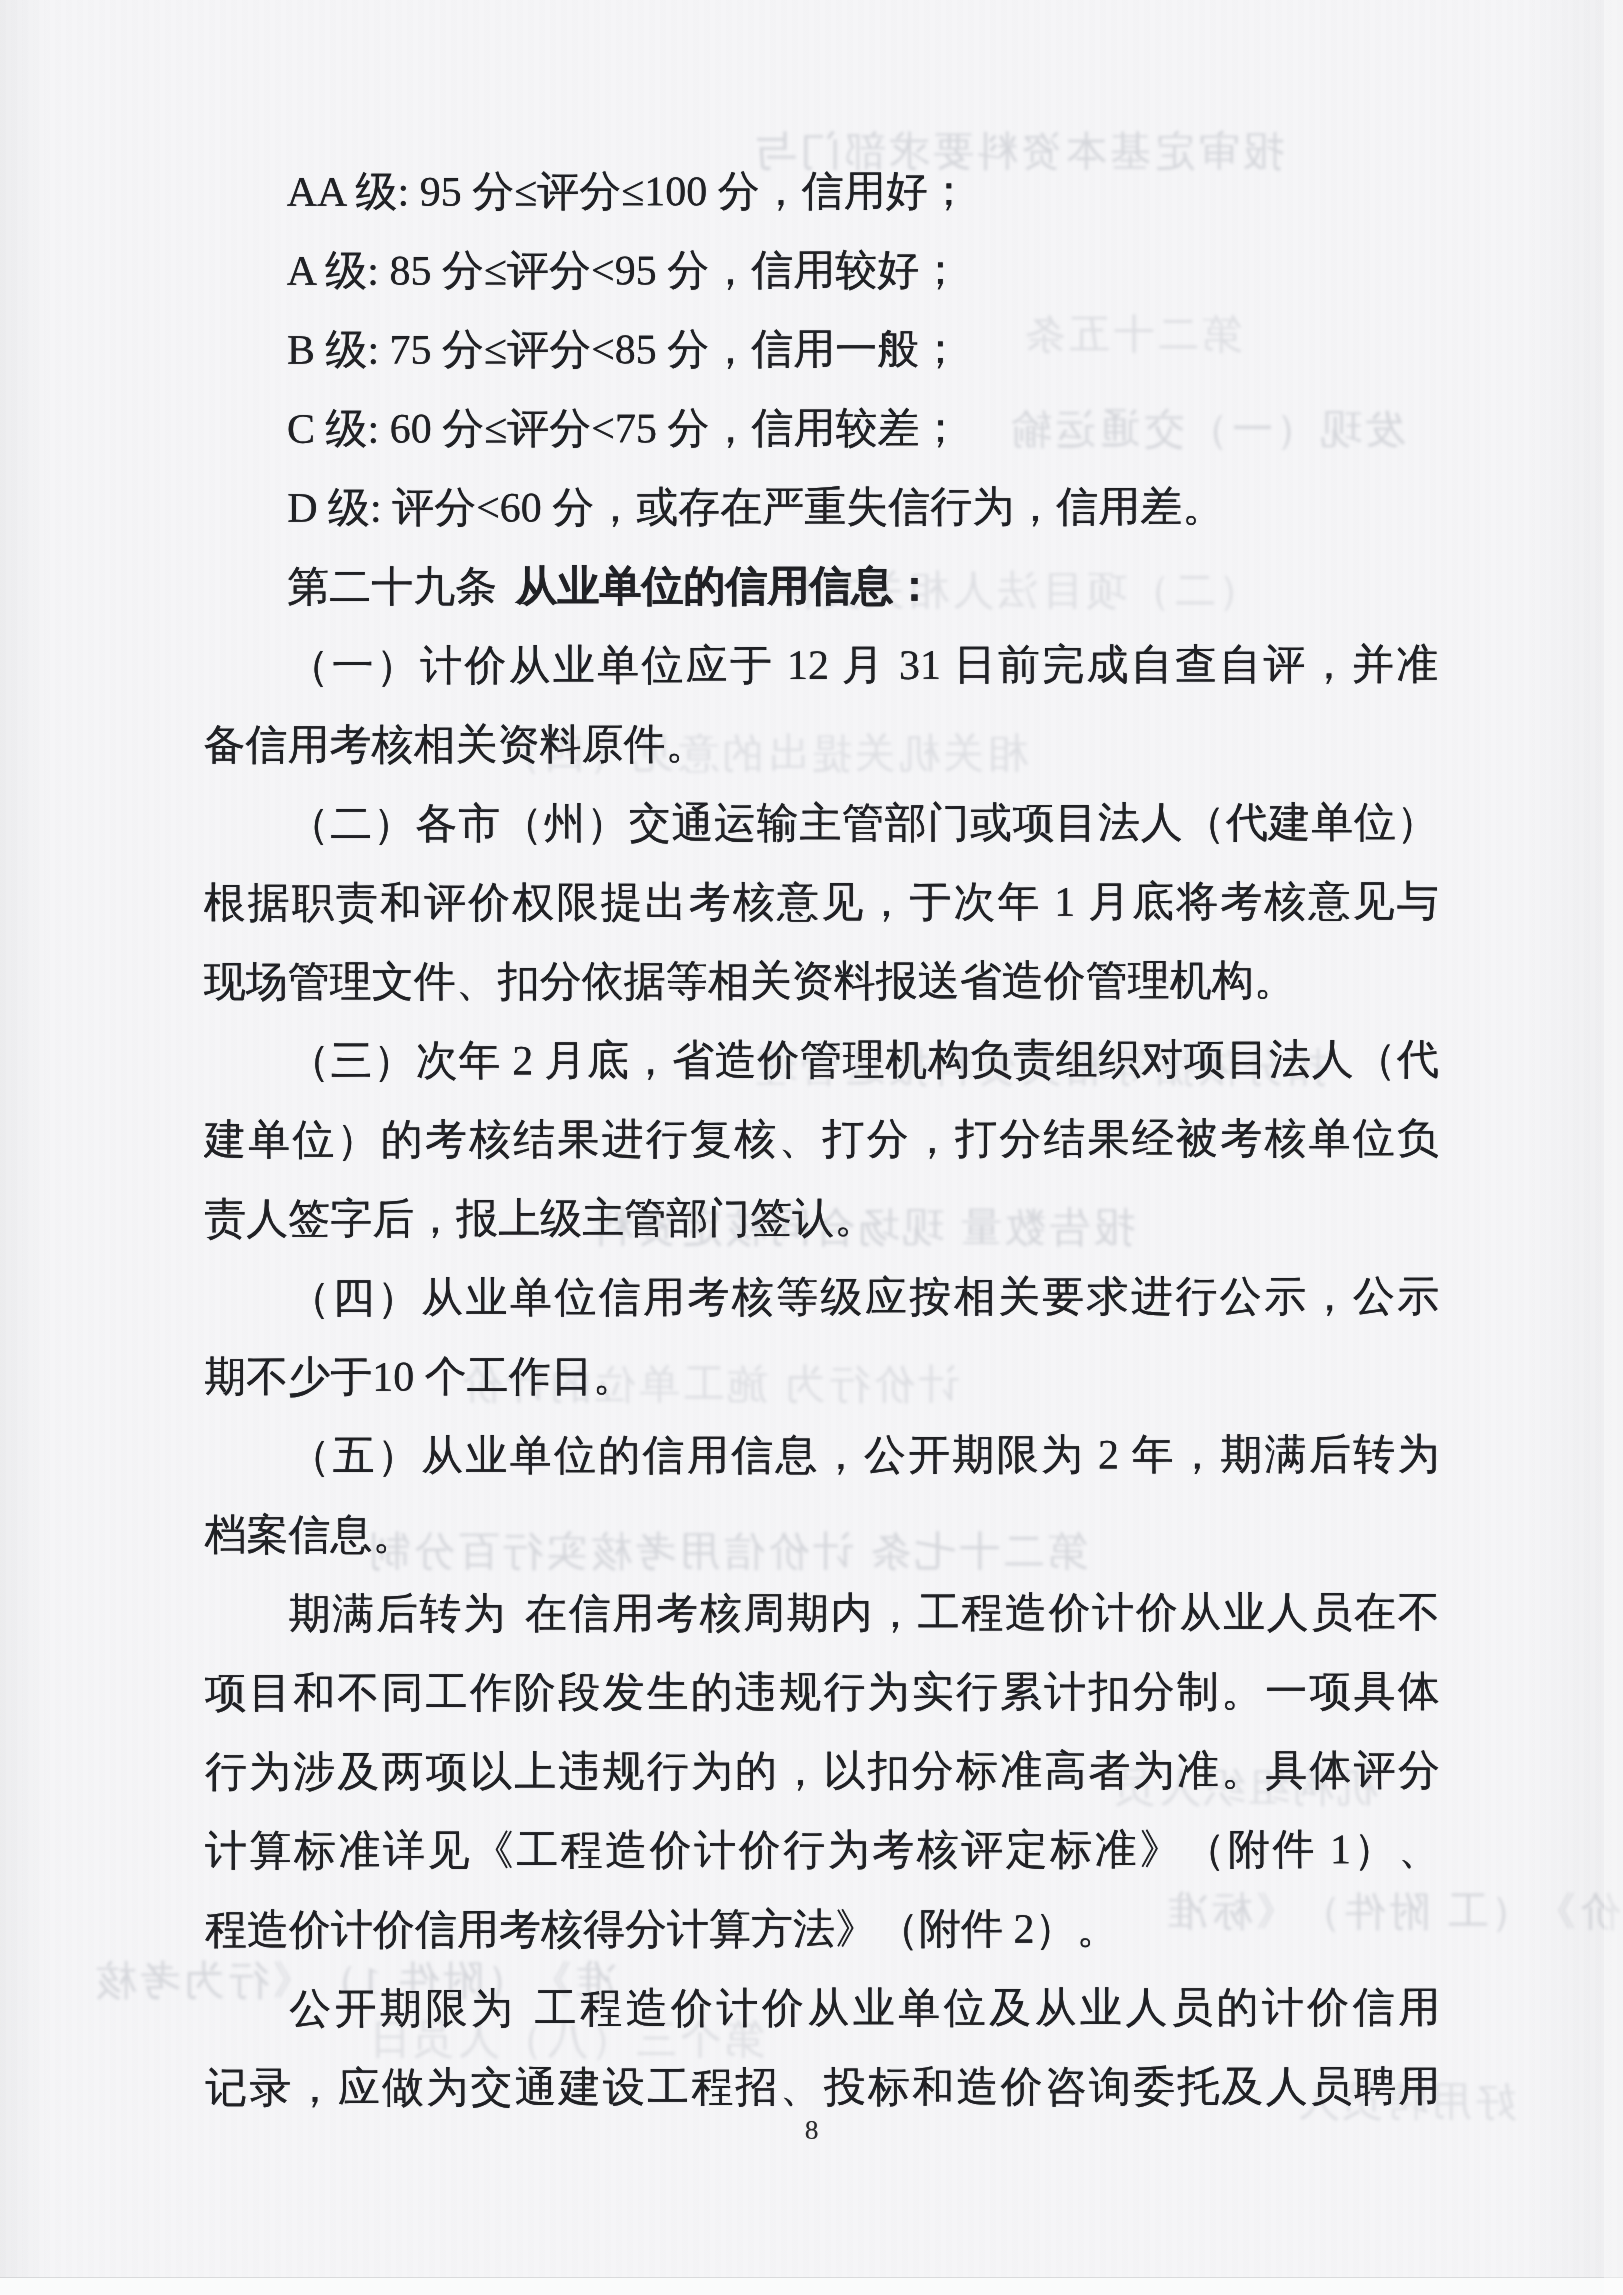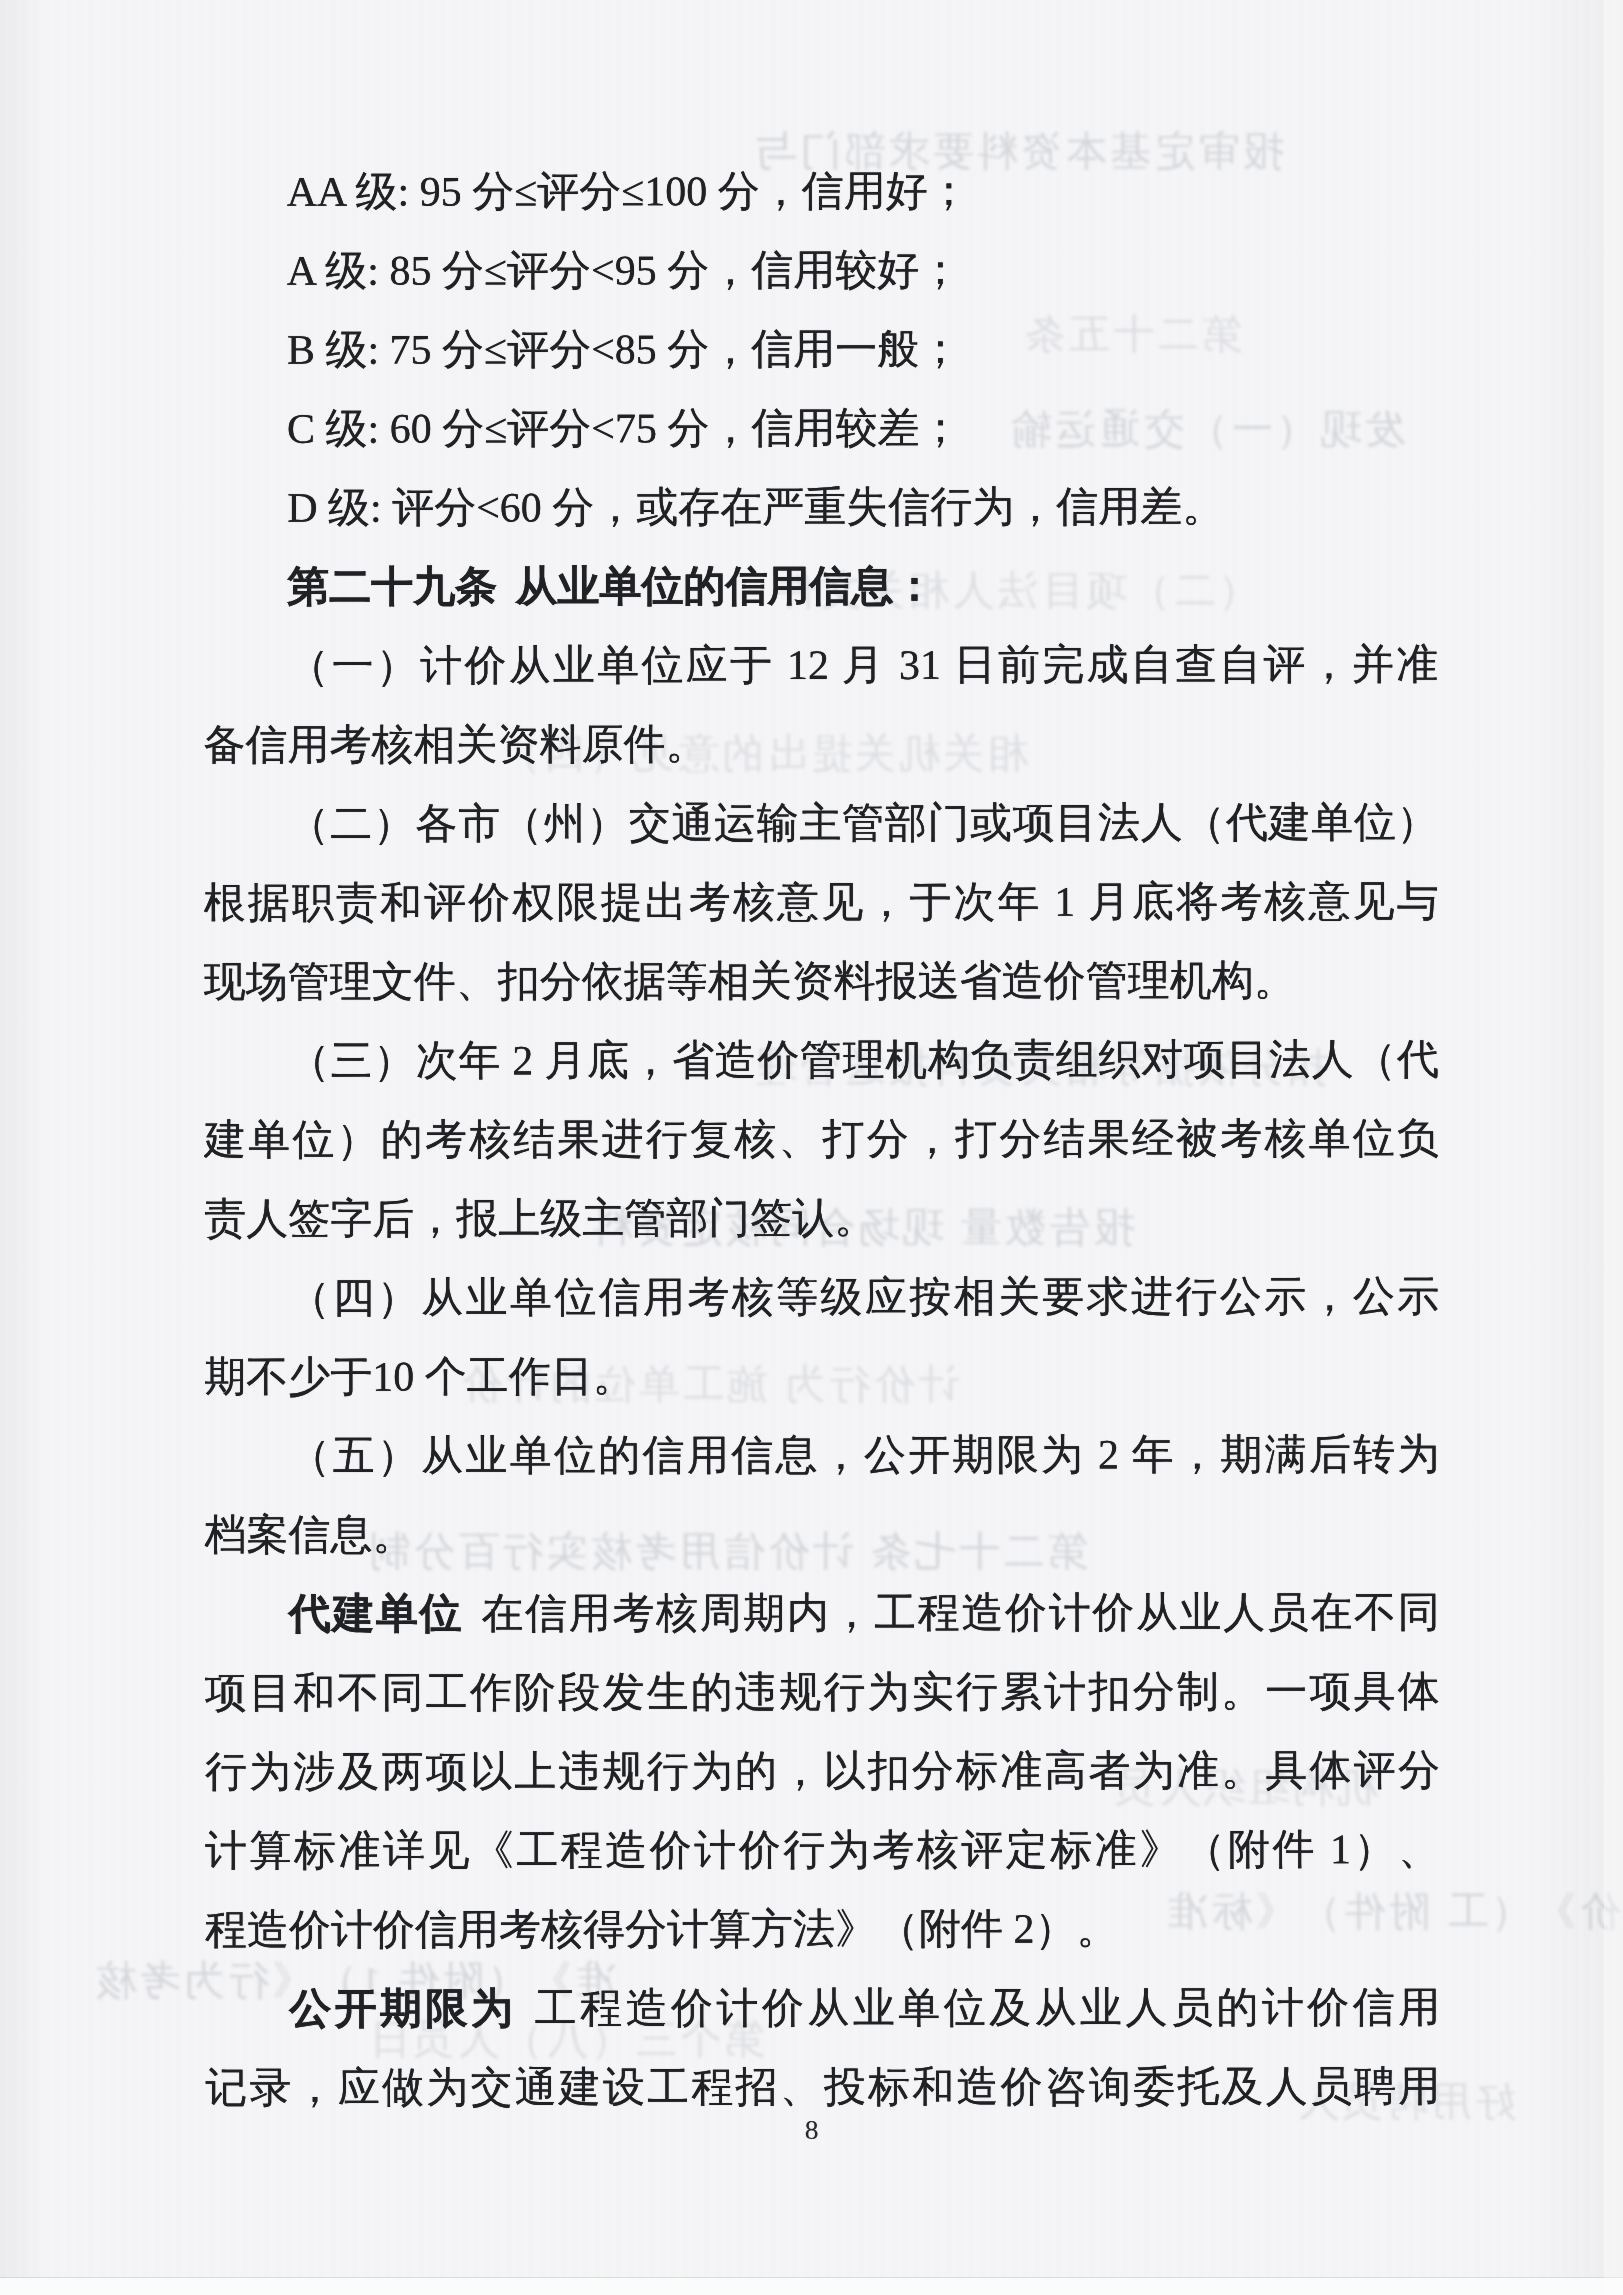--- a/index.html
+++ b/index.html
@@ -21,21 +21,21 @@
     font-size:42px;
   }
   .ln{
     height:79px;line-height:79px;
     text-shadow:0 0 1px rgba(32,33,37,.5), 0 0 0.3px rgba(32,33,37,.75);
     overflow:hidden;
   }
   .idt{padding-left:84px;}
   .j{text-align:justify;text-align-last:justify;}
   .b{font-weight:700;}
-  .hd{font-weight:700;margin-right:18.3px;}
+  .hd{font-weight:400;margin-right:18.3px;}
   .pagenum{
     position:absolute;left:0;top:2110px;width:100%;height:39px;line-height:39px;
     text-align:center;font-size:27.5px;color:#2a2b2e;
     text-shadow:0 0 0.7px rgba(40,40,45,.5);
   }
   
   .bleed{
     position:absolute;white-space:nowrap;
     transform:scaleX(-1);
     color:#8e939e;opacity:.30;
@@ -87,21 +87,21 @@
     <div class="ln">现场管理文件、扣分依据等相关资料报送省造价管理机构。</div>
     <div class="ln idt j">（三）次年 2 月底，省造价管理机构负责组织对项目法人（代</div>
     <div class="ln j">建单位）的考核结果进行复核、打分，打分结果经被考核单位负</div>
     <div class="ln">责人签字后，报上级主管部门签认。</div>
     <div class="ln idt j">（四）从业单位信用考核等级应按相关要求进行公示，公示</div>
     <div class="ln">期不少于10 个工作日。</div>
     <div class="ln idt j">（五）从业单位的信用信息，公开期限为 2 年，期满后转为</div>
     <div class="ln">档案信息。</div>
 
     <div class="ln idt j">
-      <span class="hd">代建单位</span><span>在信用考核周期内，工程造价计价从业人员在不同</span>
+      <span class="hd">期满后转为</span><span>在信用考核周期内，工程造价计价从业人员在不同</span>
     </div>
 
     <div class="ln j">项目和不同工作阶段发生的违规行为实行累计扣分制。一项具体</div>
     <div class="ln j">行为涉及两项以上违规行为的，以扣分标准高者为准。具体评分</div>
     <div class="ln j">计算标准详见《工程造价计价行为考核评定标准》（附件 1）、《工</div>
     <div class="ln">程造价计价信用考核得分计算方法》（附件 2）。</div>
 
     <div class="ln idt j">
       <span class="hd">公开期限为</span><span>工程造价计价从业单位及从业人员的计价信用</span>
     </div>

